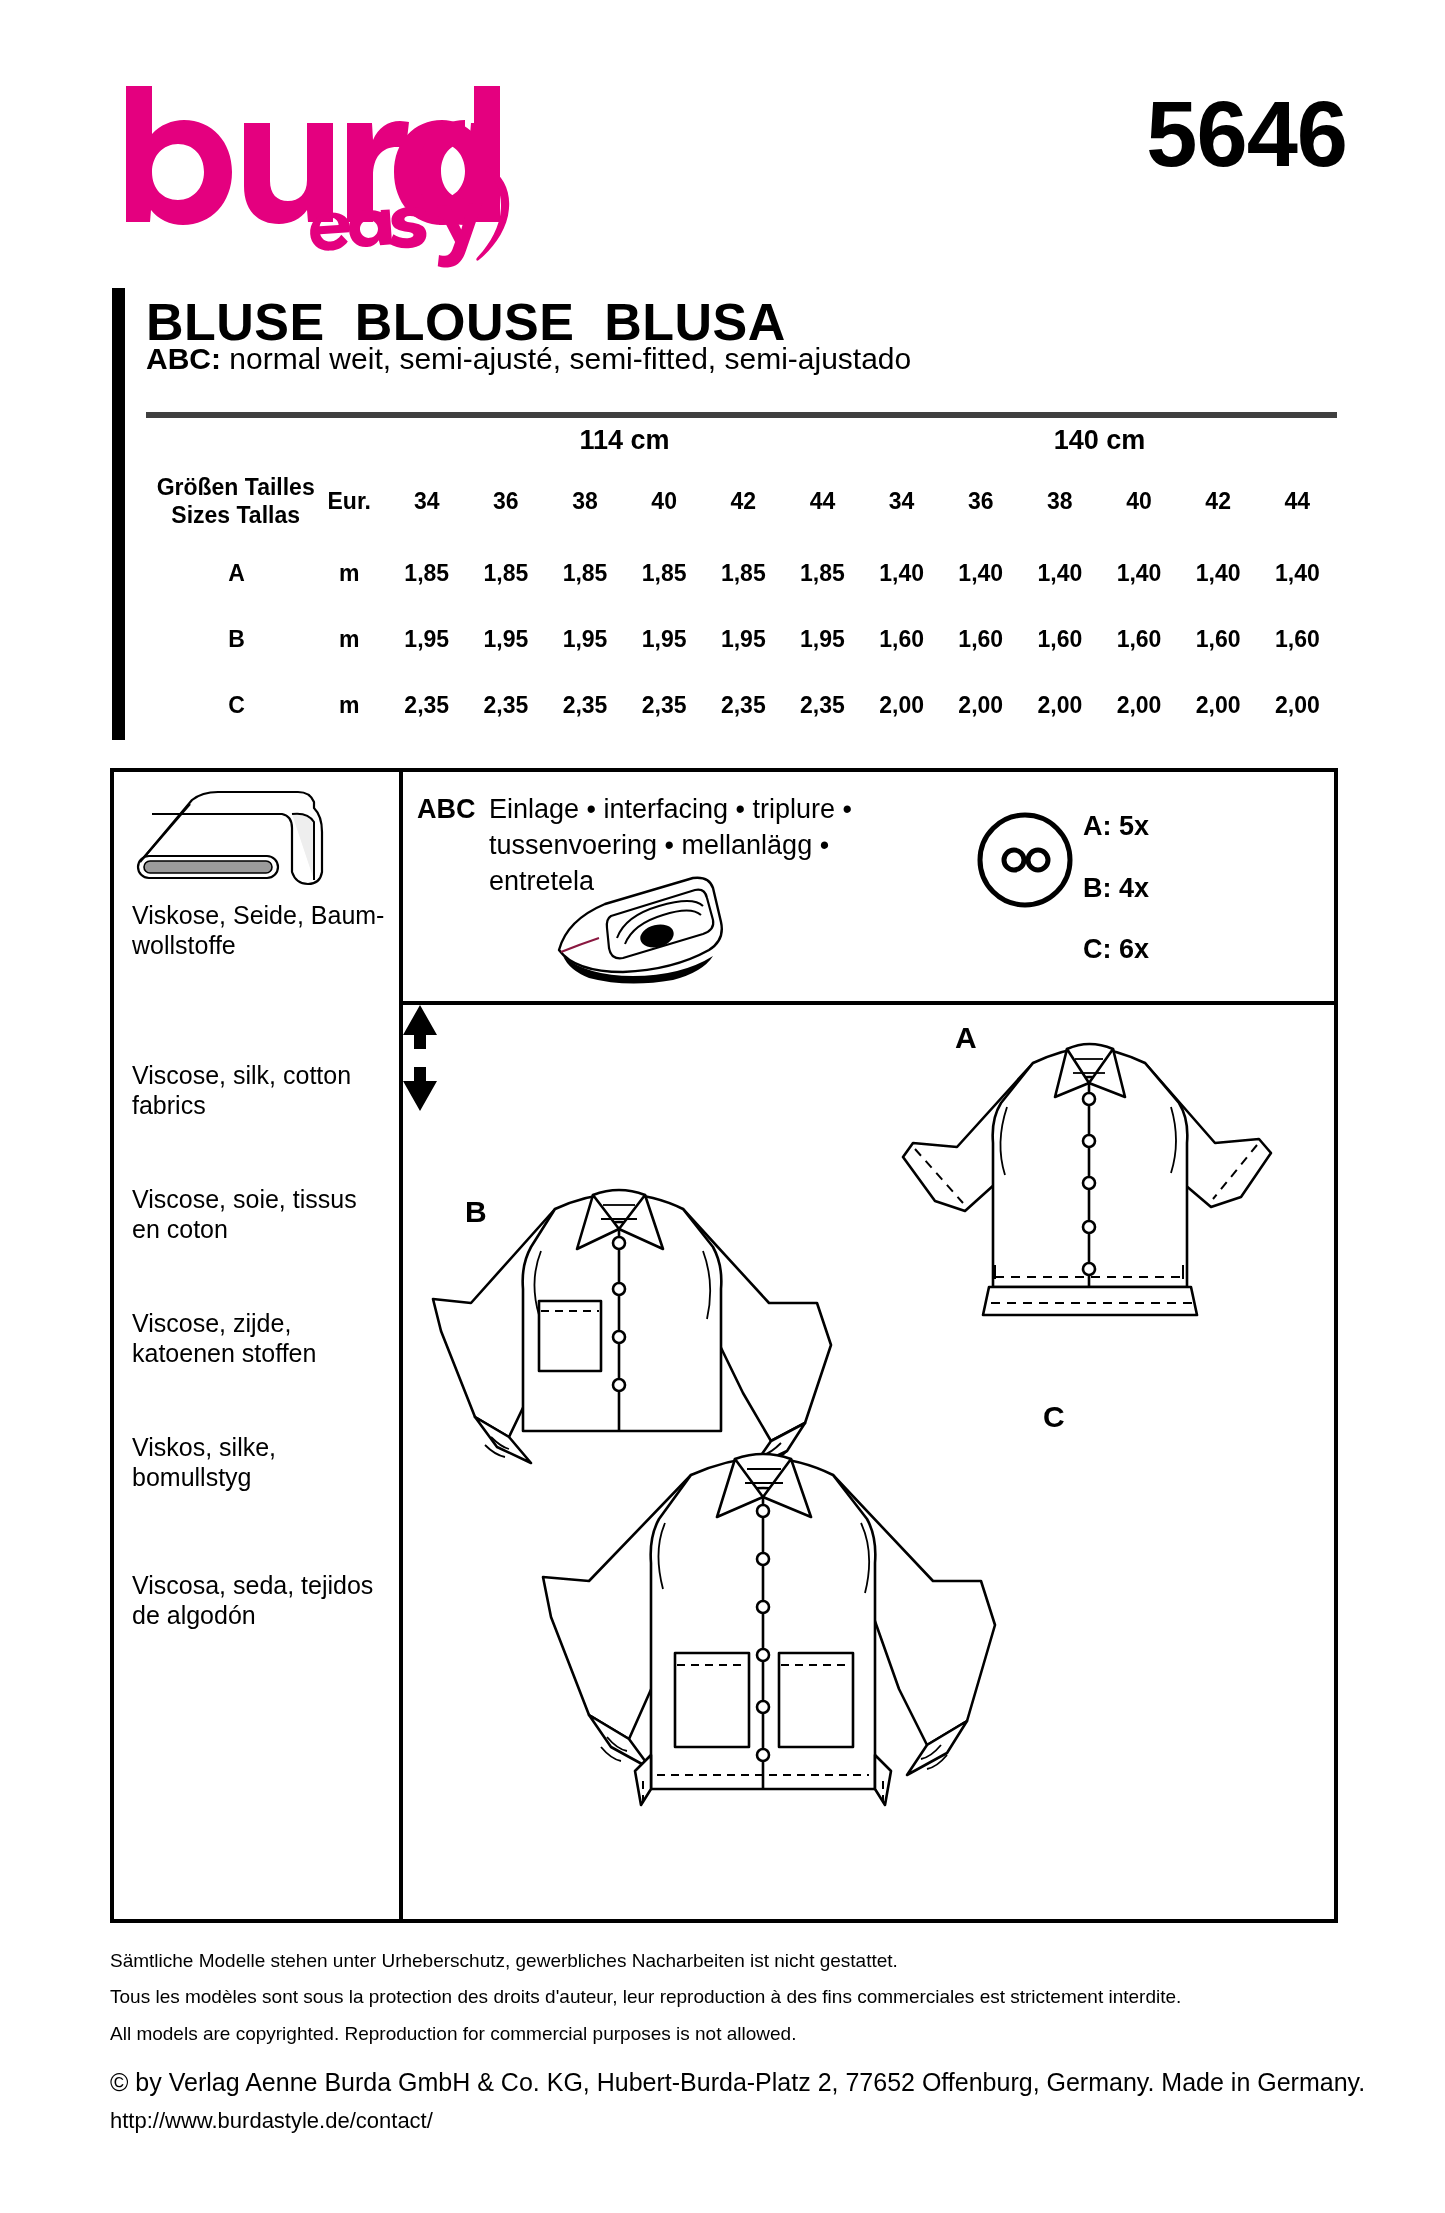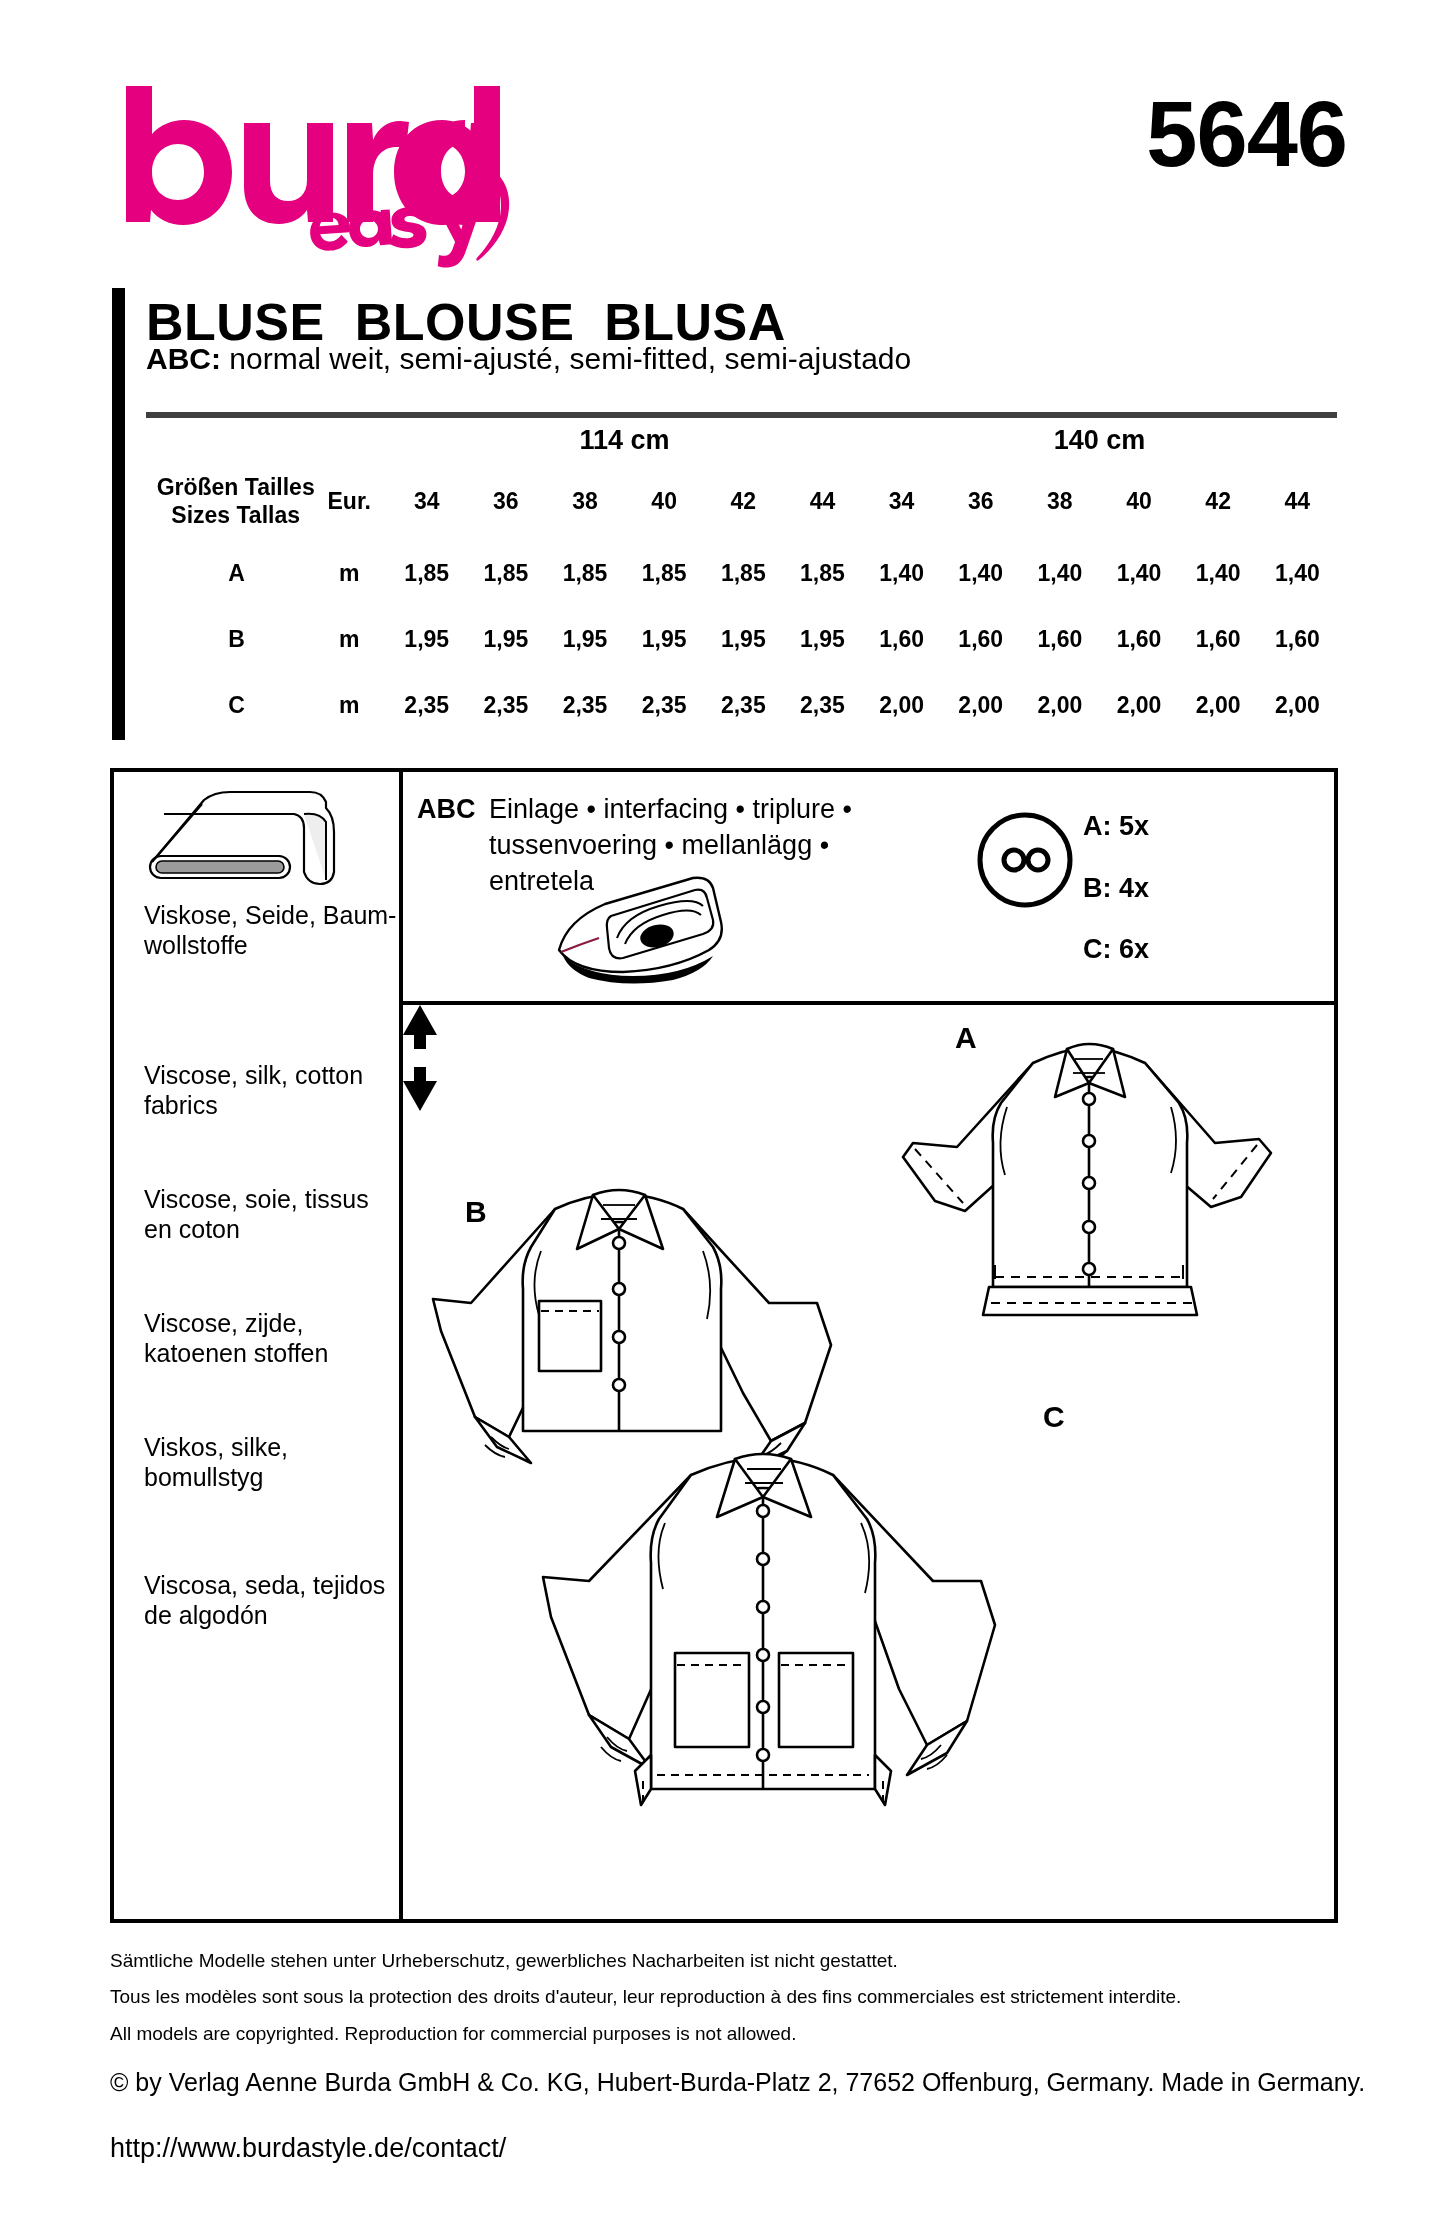--- a/index.html
+++ b/index.html
@@ -63,21 +63,21 @@
 
   
   .mainbox{
     position:absolute;left:110px;top:768px;width:1228px;height:1155px;
     border:4px solid #000;box-sizing:border-box;
   }
   .vdiv{position:absolute;left:285px;top:0;width:4px;height:1151px;background:#000;}
   .hdiv{position:absolute;left:285px;top:229px;width:939px;height:4px;background:#000;}
 
   
-  .fabric-col{position:absolute;left:0;top:0;width:285px;height:1419px;margin-left:12px;}
+  .fabric-col{position:absolute;left:0;top:0;width:285px;height:1419px;}
   .bolt{position:absolute;left:18px;top:16px;}
   .fab-item{position:absolute;left:18px;font-size:25px;line-height:1.2;white-space:pre-line;}
 
   
   .iface{position:absolute;left:289px;top:0;width:935px;height:229px;}
   .iface-abc{position:absolute;left:14px;top:22px;font-size:27px;font-weight:bold;}
   .iface-text{position:absolute;left:86px;top:20px;font-size:27px;line-height:1.33;width:440px;white-space:pre-line;}
   .iron{position:absolute;left:150px;top:104px;}
   .btn-icon{position:absolute;left:570px;top:36px;}
   .btn-counts{position:absolute;left:680px;top:24px;font-size:27px;font-weight:bold;line-height:2.28;}
@@ -86,21 +86,21 @@
   .illus{position:absolute;left:289px;top:233px;width:935px;height:918px;overflow:hidden;}
   .illus svg{position:absolute;left:0;top:0;}
   .view-label{position:absolute;font-size:30px;font-weight:bold;}
   .len-box{position:absolute;left:600px;top:270px;}
   .len-text{position:absolute;left:640px;top:262px;font-size:27px;font-weight:bold;line-height:1.42;}
 
   
   .footer{position:absolute;left:110px;top:1943px;width:1300px;}
   .f-small{font-size:19px;line-height:1.92;white-space:pre;}
   .f-big{font-size:25px;line-height:1.62;margin-top:10px;white-space:pre;}
-  .f-url{font-size:27px;line-height:1.62;white-space:pre;margin-top:24px;}
+  .f-url{font-size:22px;line-height:1.62;white-space:pre;}
 </style>
 </head>
 <body>
 
 <div class="page">
 
   <div class="header">
     <div class="logo-wrap">
       <svg class="logo-svg" width="420" height="190" viewBox="0 0 420 190">
         <g fill="#E4007F">

